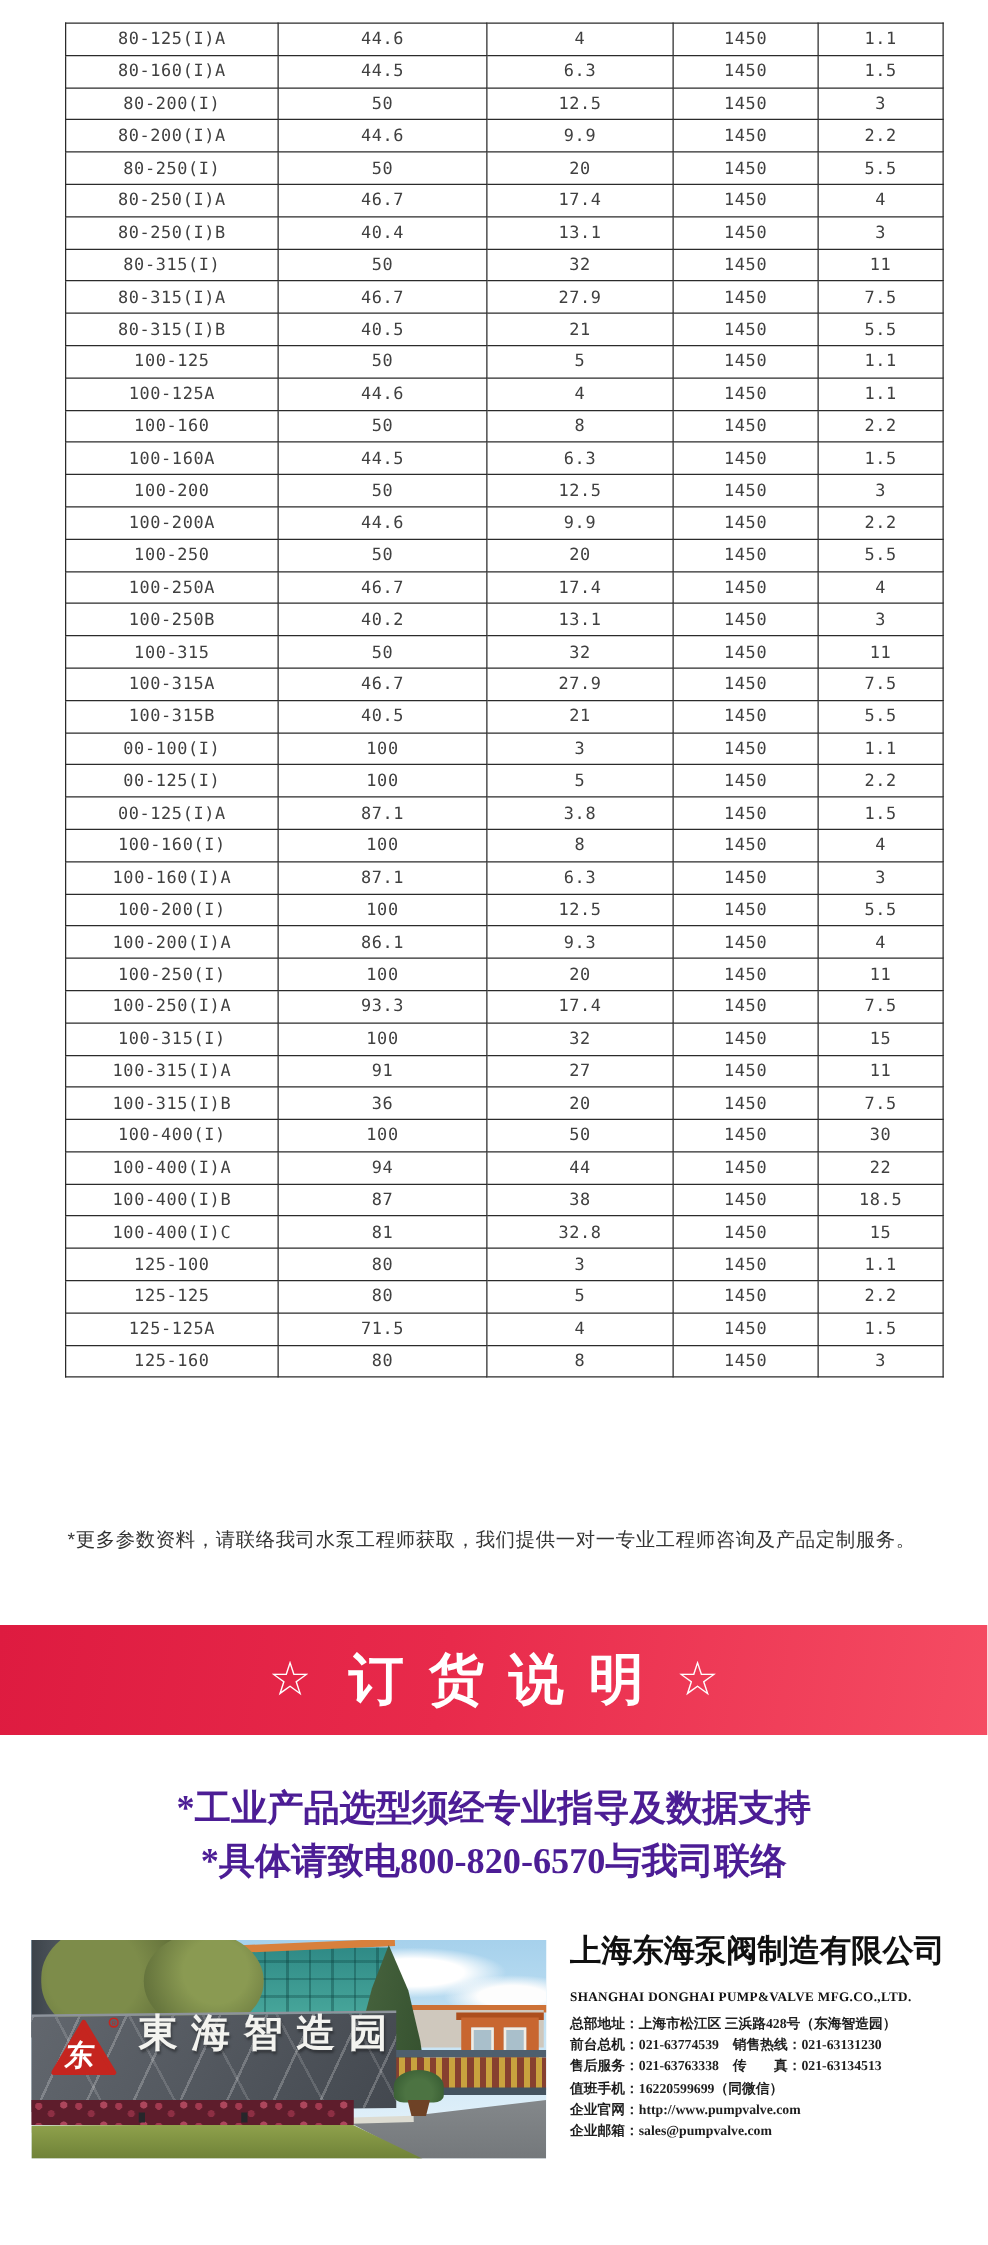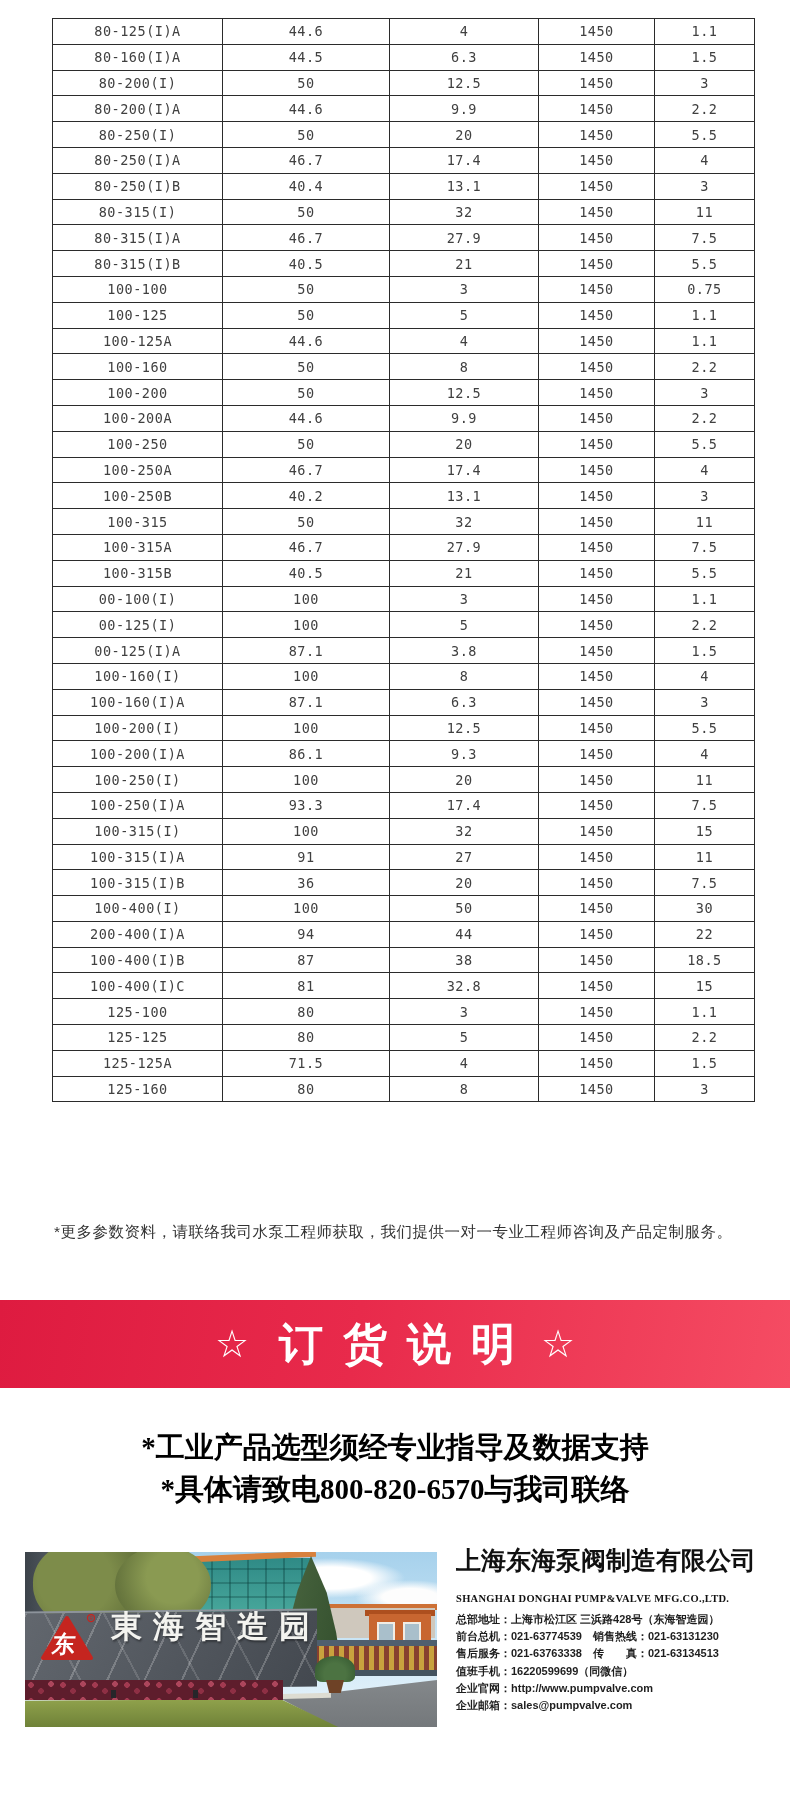--- a/index.html
+++ b/index.html
@@ -22,32 +22,32 @@
   .banner{position:absolute;left:0;top:1300px;width:790px;height:88px;
           background:linear-gradient(100deg,#de1b40 0%,#e82a4b 45%,#f54c63 100%);
           display:flex;align-items:center;justify-content:center;color:#fff;}
   .banner .star{font-size:38px;line-height:1;}
   .banner .title{font-size:44px;font-weight:bold;letter-spacing:20px;
                  margin:0 6px 0 30px;line-height:1;}
 
   
   .slogans{position:absolute;left:0;top:1426px;width:790px;text-align:center;
            font-family:"Liberation Serif", serif;font-weight:bold;
-           font-size:29px;color:#000000;line-height:42px;}
+           font-size:29px;color:#4c1d95;line-height:42px;}
 
   
   .company{position:absolute;left:456px;top:1544px;width:310px;}
   .company .name-cn{font-size:25px;font-weight:bold;color:#101010;
                     letter-spacing:0;white-space:nowrap;}
   .company .name-en{font-family:"Liberation Serif", serif;font-weight:bold;
                     font-size:10.5px;color:#111;letter-spacing:.3px;margin-top:16px;
                     white-space:nowrap;}
   .company .hotline{font-family:"Liberation Serif", serif;font-weight:bold;
                     font-size:16.5px;color:#cc1525;margin-top:9px;white-space:nowrap;}
-  .company .contacts{margin-top:7px;font-family:Liberation Sans, sans-serif;
+  .company .contacts{margin-top:7px;font-family:Liberation Serif, serif;
                      font-weight:bold;font-size:11px;color:#1e1e1e;
                      line-height:17.2px;}
   .company .contacts div{white-space:nowrap;}
 
   
   .photo{position:absolute;left:25px;top:1552px;width:412px;height:175px;
          overflow:hidden;background:linear-gradient(#a6d1ec 0%,#cde7f6 55%,#ecf5fb 100%);}
   .photo *{position:absolute;}
   .cloud1{left:230px;top:6px;width:150px;height:40px;border-radius:50%;
           background:radial-gradient(closest-side,#ffffff 55%,rgba(255,255,255,0) 100%);}
@@ -188,46 +188,46 @@
         <td>7.5</td>
       </tr>
       <tr>
         <td>80-315(I)B</td>
         <td>40.5</td>
         <td>21</td>
         <td>1450</td>
         <td>5.5</td>
       </tr>
       <tr>
-        <td>100-100</td>
-        <td>50</td>
-        <td>3</td>
-        <td>1450</td>
-        <td>0.75</td>
-      </tr>
-      <tr>
         <td>100-125</td>
         <td>50</td>
         <td>5</td>
         <td>1450</td>
         <td>1.1</td>
       </tr>
       <tr>
         <td>100-125A</td>
         <td>44.6</td>
         <td>4</td>
         <td>1450</td>
         <td>1.1</td>
       </tr>
       <tr>
         <td>100-160</td>
         <td>50</td>
         <td>8</td>
         <td>1450</td>
         <td>2.2</td>
+      </tr>
+      <tr>
+        <td>100-160A</td>
+        <td>44.5</td>
+        <td>6.3</td>
+        <td>1450</td>
+        <td>1.5</td>
       </tr>
       <tr>
         <td>100-200</td>
         <td>50</td>
         <td>12.5</td>
         <td>1450</td>
         <td>3</td>
       </tr>
       <tr>
         <td>100-200A</td>
@@ -363,21 +363,21 @@
         <td>7.5</td>
       </tr>
       <tr>
         <td>100-400(I)</td>
         <td>100</td>
         <td>50</td>
         <td>1450</td>
         <td>30</td>
       </tr>
       <tr>
-        <td>200-400(I)A</td>
+        <td>100-400(I)A</td>
         <td>94</td>
         <td>44</td>
         <td>1450</td>
         <td>22</td>
       </tr>
       <tr>
         <td>100-400(I)B</td>
         <td>87</td>
         <td>38</td>
         <td>1450</td>

